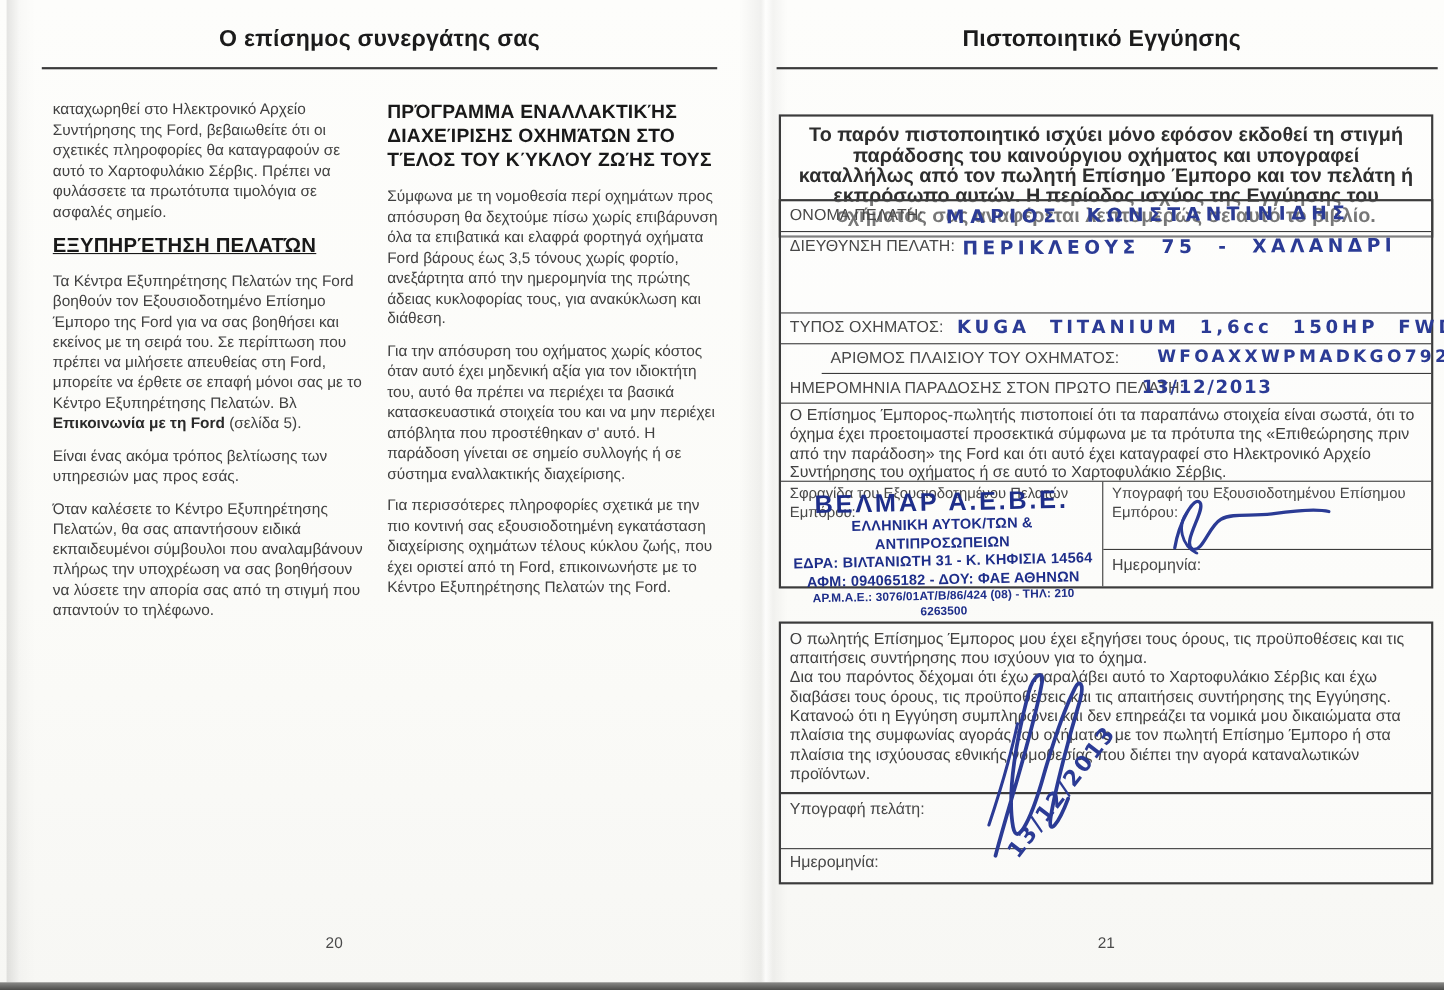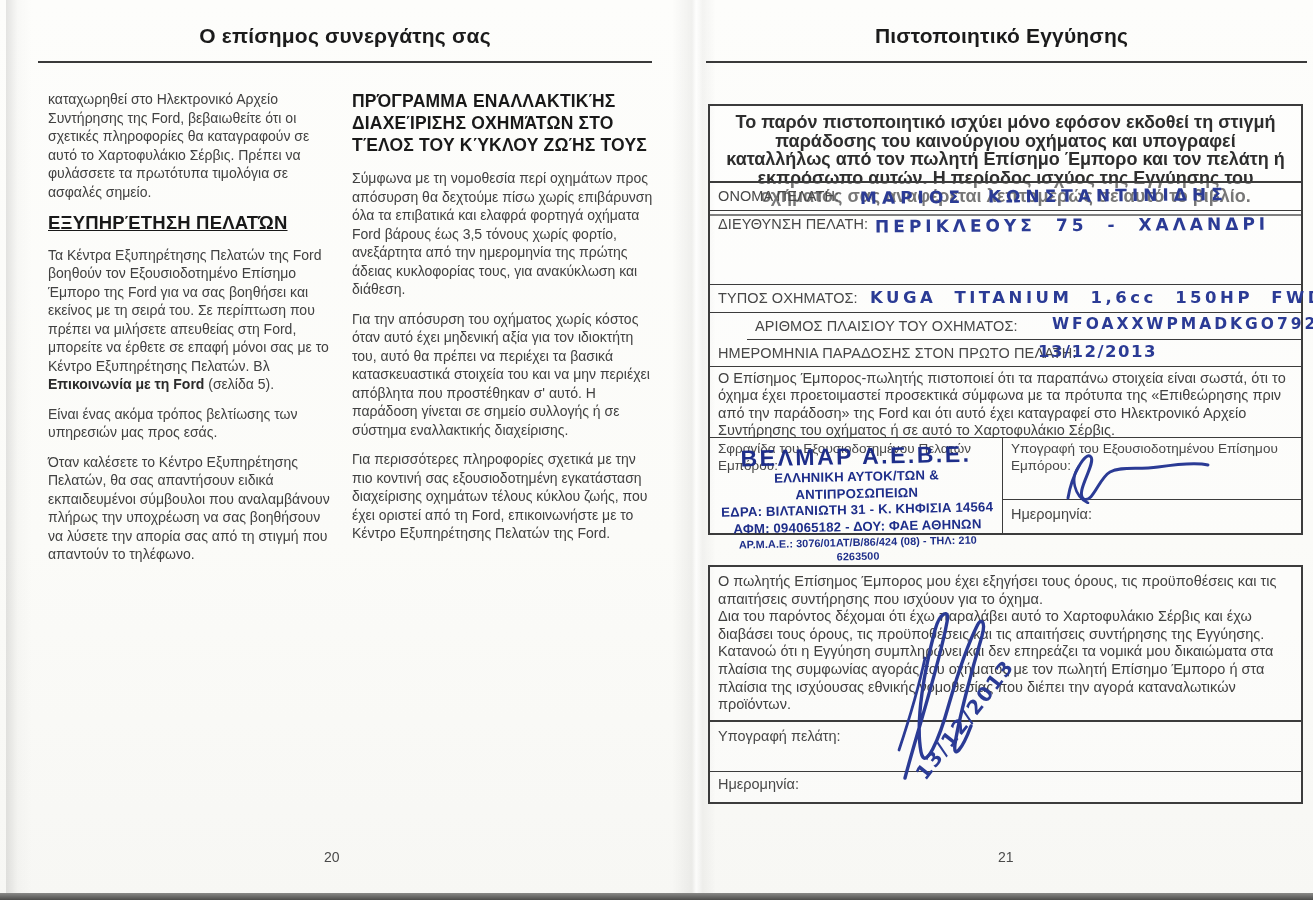--- a/index.html
+++ b/index.html
@@ -29,21 +29,21 @@
 
   .col { position:absolute; top:90px; font-size:14px; line-height:18.5px; color:#414141; }
   .col-1 { left:48px;  width:287px; }
   .col-2 { left:352px; width:301px; }
   .col p { margin:0 0 11px; }
   .h-small { font-size:18.5px; font-weight:bold; color:#191919; margin:13px 0 13px; letter-spacing:0.2px;text-decoration:underline; }
   .h-col2  { font-size:17.5px; line-height:22px; font-weight:bold; color:#191919; margin:0 0 13px; letter-spacing:0.2px; }
   .b { font-weight:bold; color:#2a2a2a; }
 
   .page-num { position:absolute; bottom:28px; font-size:14px; color:#4a4a4a; }
-  .page-num-left  { left:324px; }
+  .page-num-left  { left:296px; }
   .page-num-right { left:308px; }
 
   
   .intro-box { position:absolute; left:18px; top:104px; width:595px; border:2px solid #3c3c3c;
                padding:7px 16px 8px; text-align:center; font-size:18px; line-height:18.5px;
                font-weight:bold; color:#2e2e2e; background:rgba(255,255,255,0.4); }
 
   .cert-table { position:absolute; left:18px; top:181px; width:595px; border:2px solid #3c3c3c;
                 background:rgba(255,255,255,0.35); }
   .row { position:relative; border-bottom:1.5px solid #3c3c3c; }

